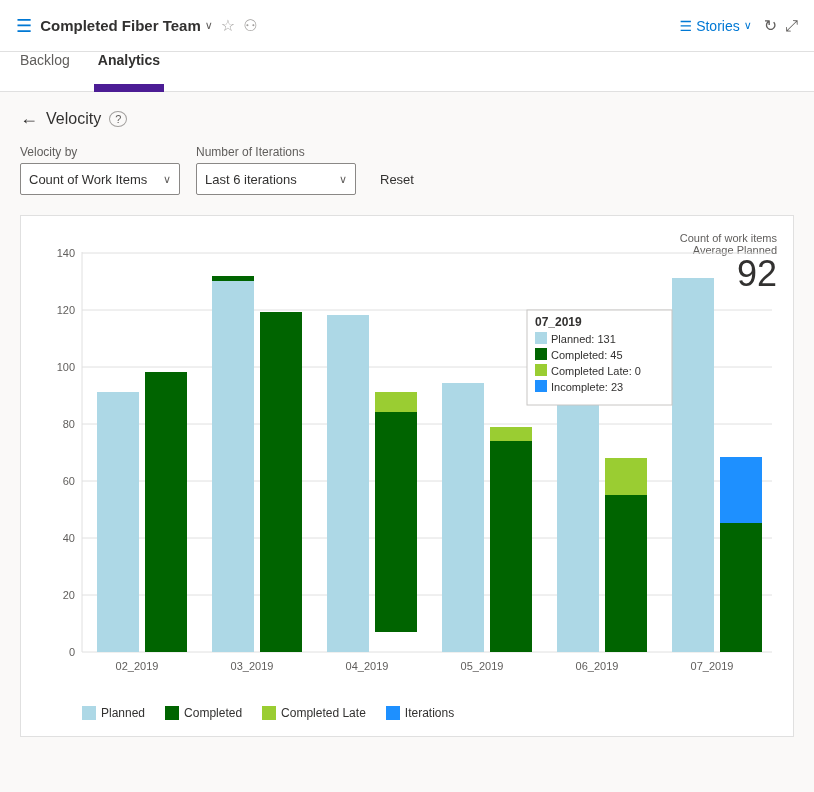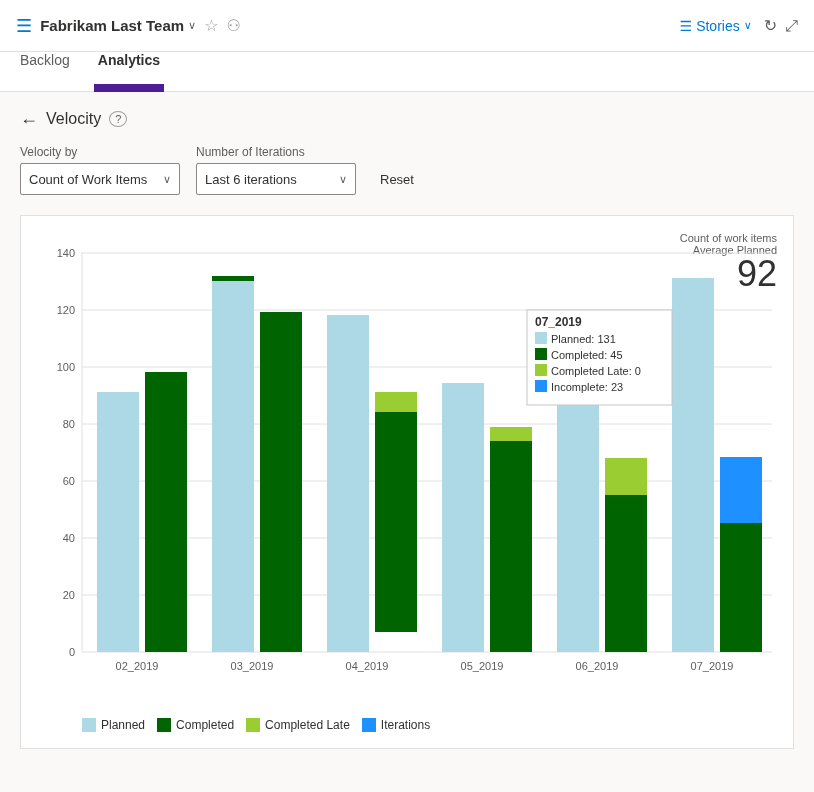--- a/index.html
+++ b/index.html
@@ -42,30 +42,30 @@
     
     .chart-container { background: #fff; border: 1px solid #e0e0e0; padding: 16px; position: relative; }
     .velocity-stats { position: absolute; top: 16px; right: 16px; text-align: right; }
     .velocity-label { font-size: 11px; color: #605e5c; }
     .velocity-value { font-size: 36px; font-weight: 300; color: #323130; line-height: 1; }
 
     
     .chart-area { position: relative; width: 100%; }
 
     
-    .legend { display: flex; gap: 12px; margin-top: 14px; padding-top: 8px; }
+    .legend { display: flex; gap: 20px; margin-top: 2px; padding-top: 8px; }
     .legend-item { display: flex; align-items: center; gap: 5px; font-size: 12px; color: #323130; }
     .legend-swatch { width: 14px; height: 14px; }
   </style>
 </head>
 <body>
 
 <div class="header">
   <span class="header-icon">☰</span>
-  <span class="header-title">Fabrikam Last Team</span>
+  <span class="header-title">Completed Fiber Team</span>
   <span class="header-chevron">∨</span>
   <span class="header-star">☆</span>
   <span class="header-team">⚇</span>
   <div class="header-spacer"></div>
   <div class="header-stories">
     <span style="margin-right:4px;">☰</span>
     <span>Stories</span>
     <span style="margin-left:4px;font-size:11px;">∨</span>
   </div>
   <span class="header-refresh">↻</span>

